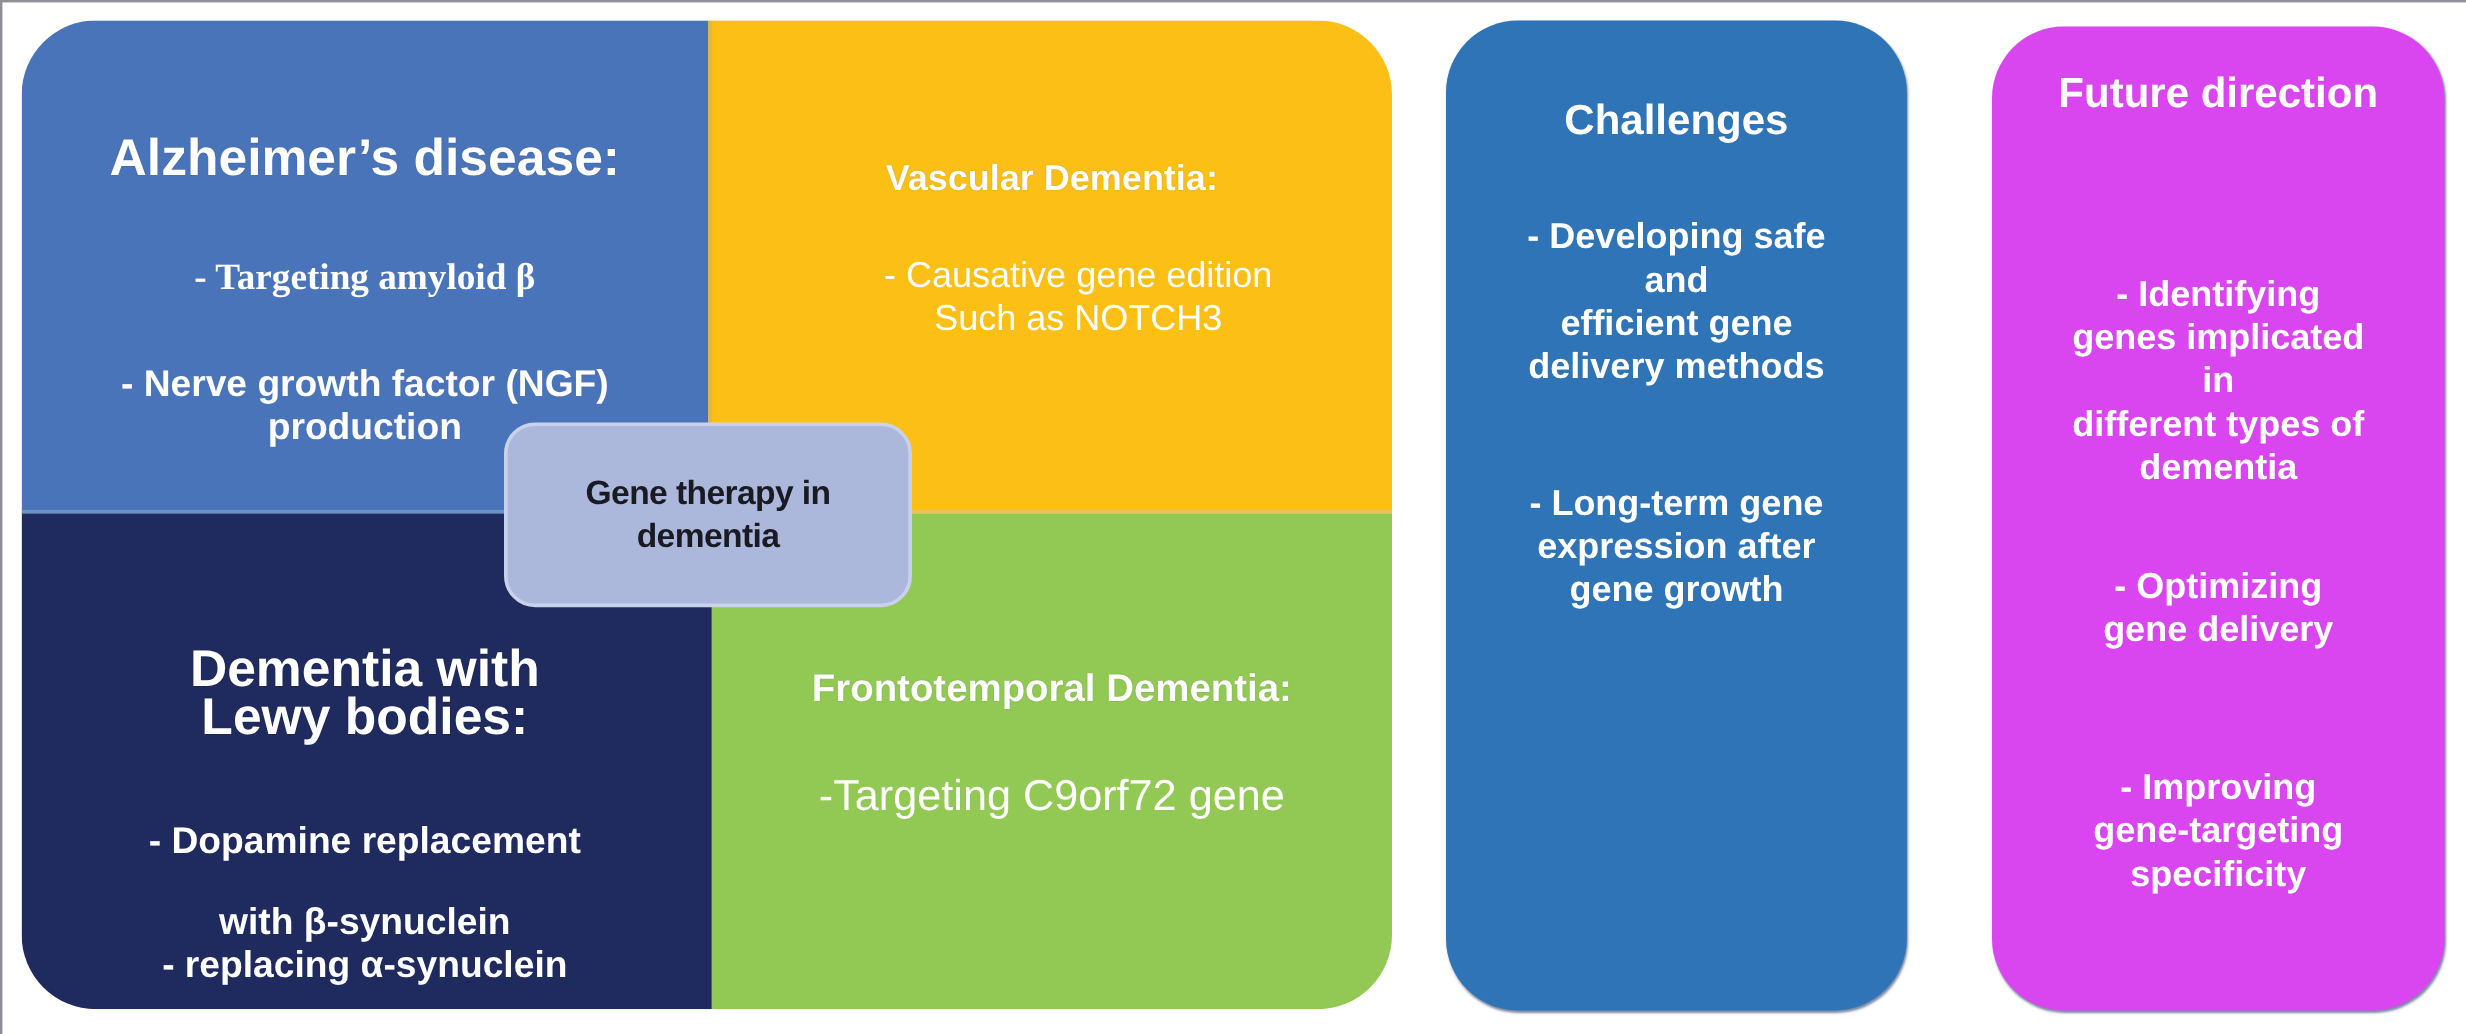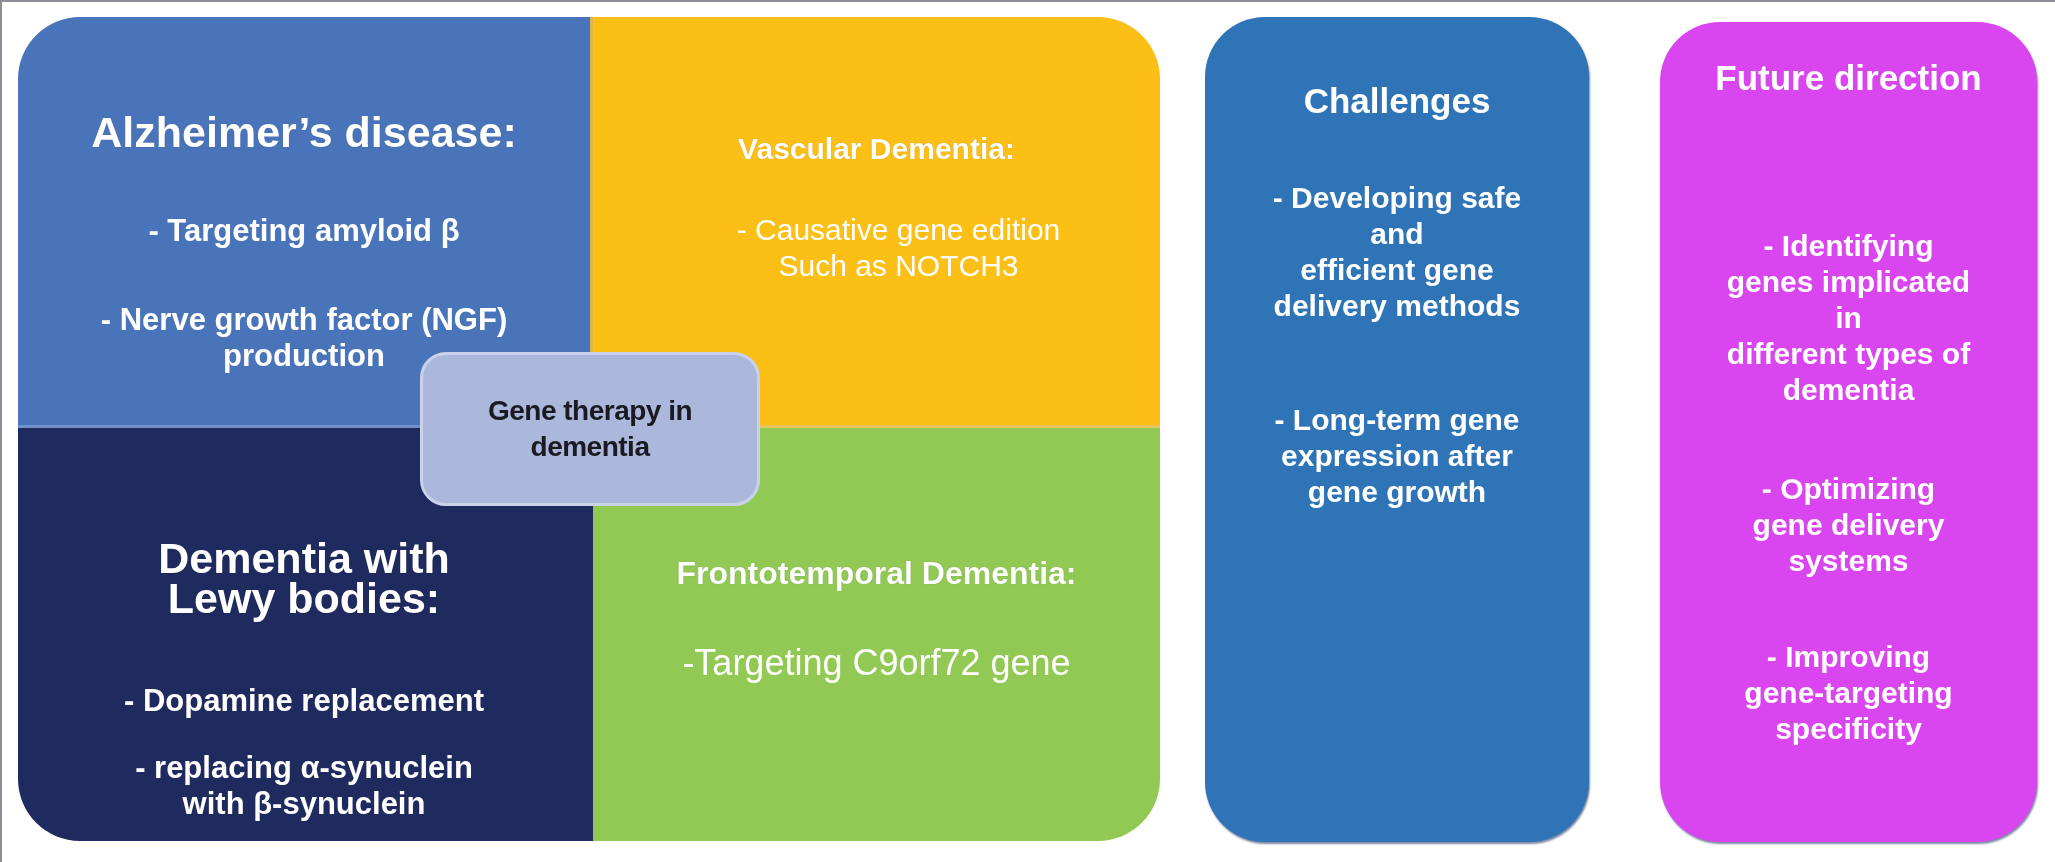--- a/index.html
+++ b/index.html
@@ -21,21 +21,21 @@
   .q-dlb { left: 0; top: 411px; width: 572px; height: 413px; background: #1f2a5e; }
   .q-ftd { left: 572px; top: 411px; width: 570px; height: 413px; background: #92c954; }
   .q-ad  { border-bottom: 3px solid #6e8fc8; }
   .q-vd  { border-left: 3px solid #dcb64a; border-bottom: 3px solid #e6c45a; }
   .q-ftd { border-left: 3px solid #1f2a5e; }
 
   .q-title { font-weight: bold; font-size: 43px; line-height: 40px; text-shadow: 0 0 1px rgba(0,0,0,0.25); }
   .q-item  { font-size: 31px; line-height: 36px; font-weight: bold; }
 
   .q-ad .q-title  { position: absolute; left: 0; right: 0; top: 95px; }
-  .q-ad .item-1   { position: absolute; left: 0; right: 0; top: 196px; }
+  .q-ad .item-1   { position: absolute; left: 0; right: 0; top: 196px; font-family: Liberation Serif, serif; }
   .q-ad .item-2   { position: absolute; left: 0; right: 0; top: 285px; }
 
   .q-vd .q-title  { position: absolute; left: 0; right: 0; top: 112px; font-size: 30px; }
   .q-vd .item-1   { position: absolute; left: 0; right: 0; top: 195px; font-weight: normal; font-size: 30px; margin-left: 44px; }
 
   .q-dlb .q-title { position: absolute; left: 0; right: 0; top: 110px; width: 572px; }
   .q-dlb .item-1  { position: absolute; left: 0; right: 0; top: 230px; margin-top: 25px; }
   .q-dlb .item-2  { position: absolute; left: 0; right: 0; top: 322px; }
 
   .q-ftd .q-title { position: absolute; left: 0; right: 0; top: 125px; font-size: 32px; }
@@ -102,22 +102,22 @@
 
   <div class="quad q-dlb">
     <div class="q-title">
       <span>Dementia with</span>
       <span>Lewy bodies:</span>
     </div>
     <div class="q-item item-1">
       <span>- Dopamine replacement</span>
     </div>
     <div class="q-item item-2">
+      <span>with β-synuclein</span>
       <span>- replacing α-synuclein</span>
-      <span>with β-synuclein</span>
     </div>
   </div>
 
   <div class="quad q-ftd">
     <div class="q-title">
       <span>Frontotemporal Dementia:</span>
     </div>
     <div class="q-item item-1">
       <span>-Targeting C9orf72 gene</span>
     </div>
@@ -156,20 +156,19 @@
   <div class="side-item item-1">
     <span>- Identifying</span>
     <span>genes implicated</span>
     <span>in</span>
     <span>different types of</span>
     <span>dementia</span>
   </div>
   <div class="side-item item-2">
     <span>- Optimizing</span>
     <span>gene delivery</span>
-    <span>systems</span>
   </div>
   <div class="side-item item-3">
     <span>- Improving</span>
     <span>gene-targeting</span>
     <span>specificity</span>
   </div>
 </div>
 
 </body></html>

